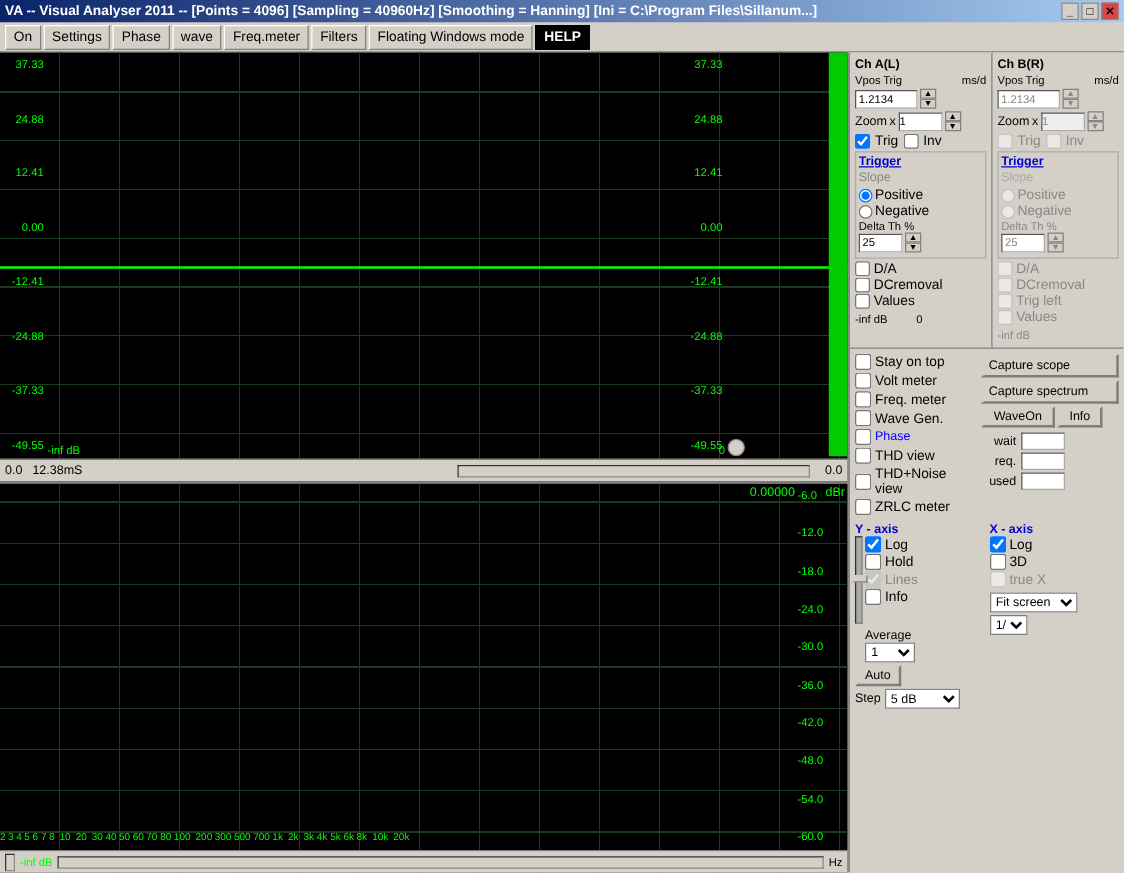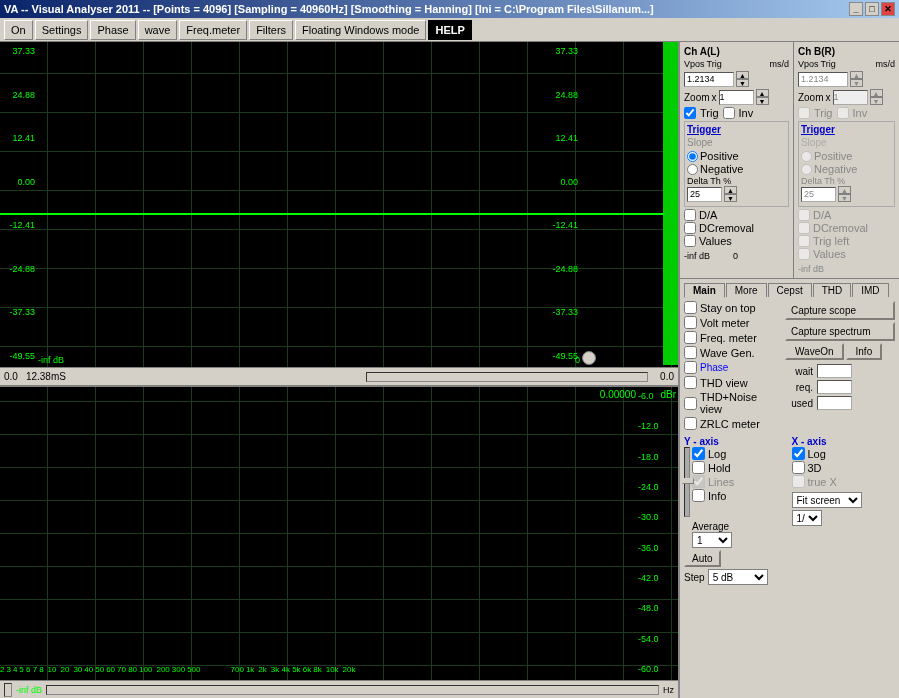--- a/index.html
+++ b/index.html
@@ -655,21 +655,21 @@
             <span style="font-size:8px;color:#00ff00;margin-right:4px;">20</span>
             <span style="font-size:8px;color:#00ff00;margin-right:2px;">30</span>
             <span style="font-size:8px;color:#00ff00;margin-right:2px;">40</span>
             <span style="font-size:8px;color:#00ff00;margin-right:2px;">50</span>
             <span style="font-size:8px;color:#00ff00;margin-right:2px;">60</span>
             <span style="font-size:8px;color:#00ff00;margin-right:2px;">70 80</span>
             <span style="font-size:8px;color:#00ff00;margin-right:4px;">100</span>
             <span style="font-size:8px;color:#00ff00;margin-right:2px;">200</span>
             <span style="font-size:8px;color:#00ff00;margin-right:2px;">300</span>
             <span style="font-size:8px;color:#00ff00;margin-right:2px;">500</span>
-            <span style="font-size:8px;color:#00ff00;margin-right:2px;margin-left:28px;">700</span>
+            <span style="font-size:8px;color:#00ff00;margin-right:2px;">700</span>
             <span style="font-size:8px;color:#00ff00;margin-right:4px;">1k</span>
             <span style="font-size:8px;color:#00ff00;margin-right:4px;">2k</span>
             <span style="font-size:8px;color:#00ff00;margin-right:2px;">3k 4k 5k 6k</span>
             <span style="font-size:8px;color:#00ff00;margin-right:4px;">8k</span>
             <span style="font-size:8px;color:#00ff00;margin-right:4px;">10k</span>
             <span style="font-size:8px;color:#00ff00;margin-right:2px;">20k</span>
           </div>
 
           <div class="spec-bottom-bar">
 
@@ -833,27 +833,20 @@
         </div>
         <div style="margin-top:2px;">
           <span style="font-size:9px;color:#888;">-inf dB</span>
         </div>
       </div>
 
     </div>
 
     <div class="bottom-section">
 
-      <div class="tabs-container">
-        <div class="tab-item active-tab">Main</div>
-        <div class="tab-item">More</div>
-        <div class="tab-item">Cepst</div>
-        <div class="tab-item">THD</div>
-        <div class="tab-item">IMD</div>
-      </div>
 
       <div class="two-col">
 
         <div class="left-checks">
           <div class="main-checkbox-row">
             <input type="checkbox" style="">
             <span>Stay on top</span>
           </div>
           <div class="main-checkbox-row">
             <input type="checkbox" style="">

